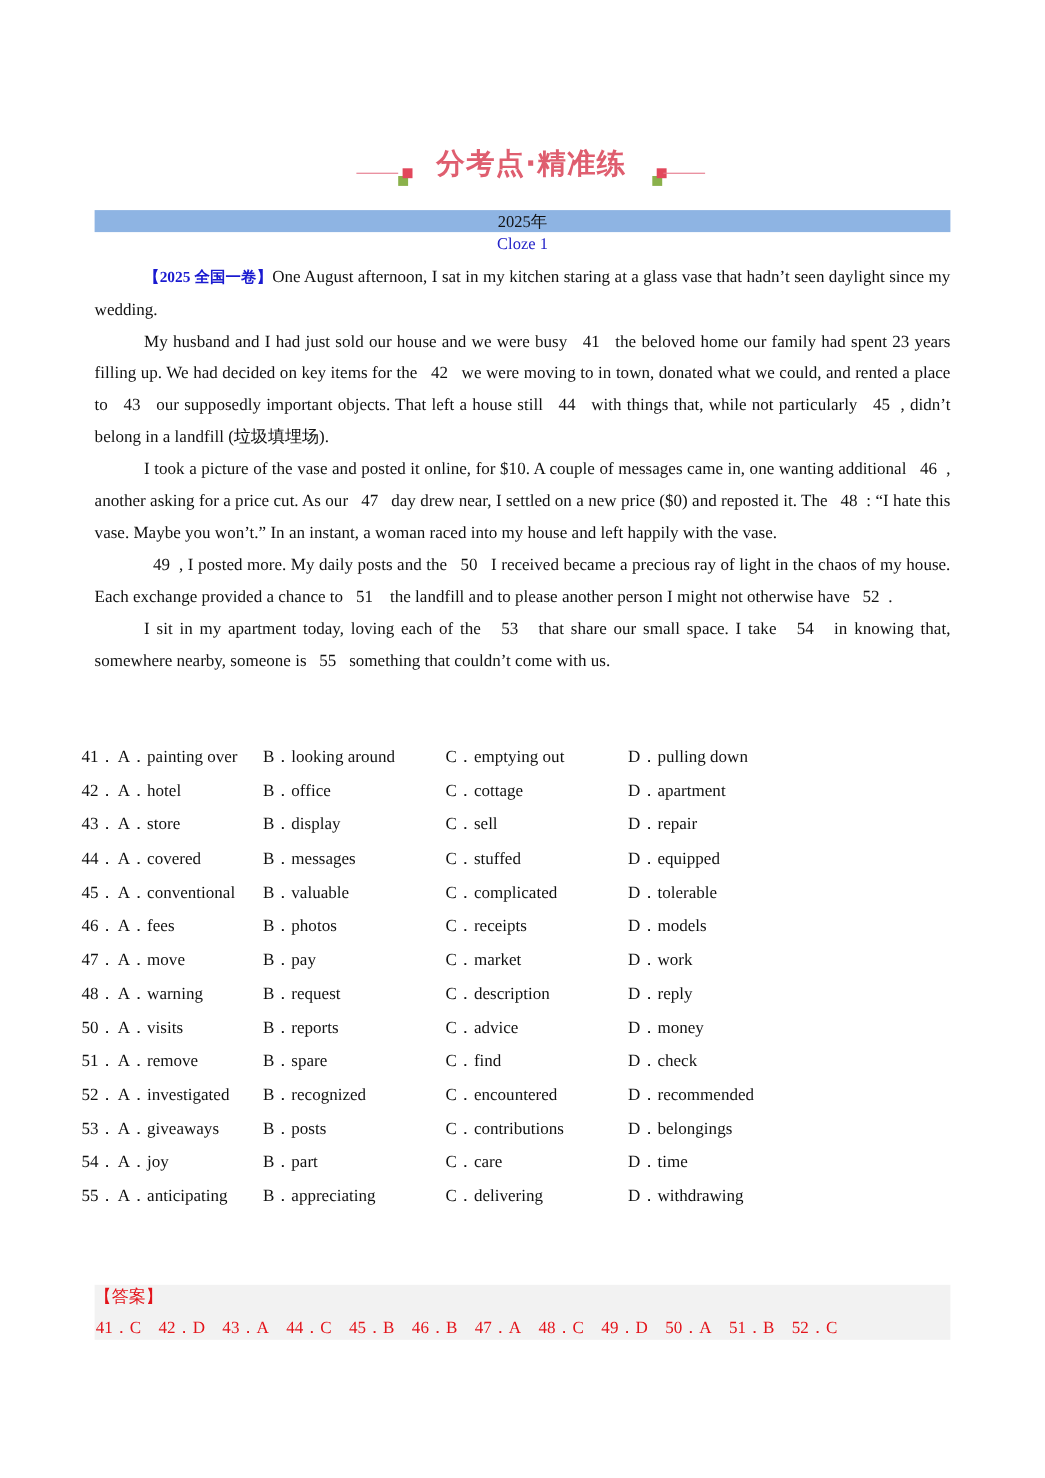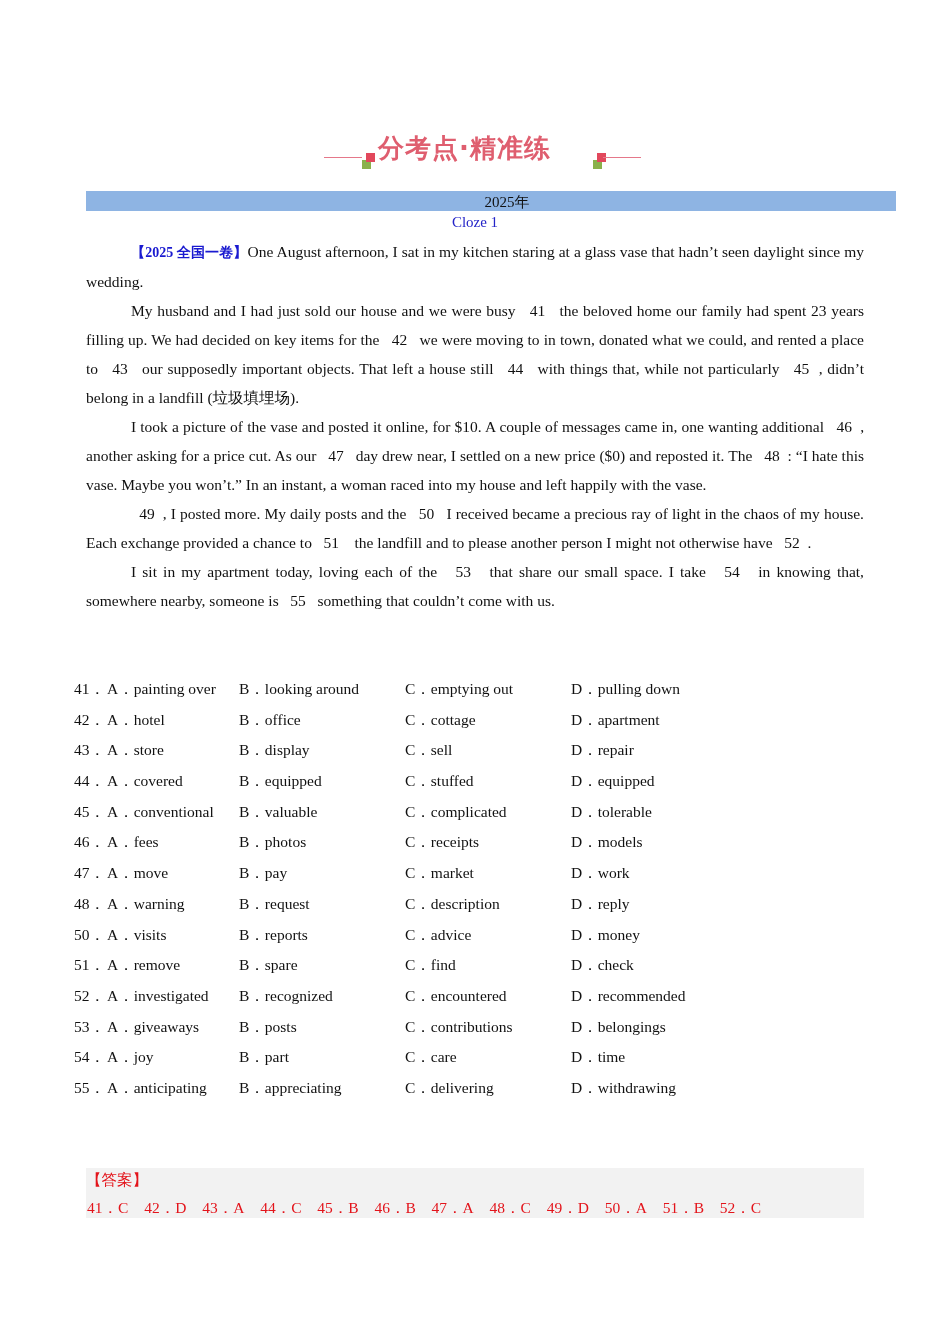--- a/index.html
+++ b/index.html
@@ -3,25 +3,25 @@
 <meta charset="utf-8">
 <style>
   html, body { margin: 0; padding: 0; background: #ffffff; }
   body { width: 950px; height: 1344px; position: relative; overflow: hidden;
          font-family: "Liberation Serif", "DejaVu Serif", serif; color: #111; }
   .banner { position: absolute; left: 320px; top: 128px; width: 325px; height: 46px; }
   .banner .line { position: absolute; top: 29px; height: 1px; background: #e5788a; }
   .banner .line.l { left: 4px; width: 38px; }
   .banner .line.r { right: 4px; width: 38px; }
   .banner .sq { position: absolute; width: 9px; height: 9px; }
-  .banner .title { position: absolute; left: 58px; top: 3px; width: 210px; text-align: left;
+  .banner .title { position: absolute; left: 58px; top: 3px; width: 210px; text-align: center;
                    font-family: "DejaVu Sans", sans-serif; font-weight: bold; font-size: 26px;
                    color: #df5e6f; letter-spacing: 1px; }
   .year-bar { position: absolute; left: 86px; top: 191px; width: 778px; height: 20px;
-              background: #8eb4e3; text-align: center; font-size: 15px; line-height: 22px; color: #111; padding-left: 32px; }
+              background: #8eb4e3; text-align: center; font-size: 15px; line-height: 22px; color: #111; }
   .cloze-title { position: absolute; left: 86px; top: 212px; width: 778px; text-align: center;
                  font-size: 15px; color: #2323c8; line-height: 20px; }
   .passage { position: absolute; left: 86px; top: 237px; width: 778px; font-size: 15.5px;
              line-height: 29px; text-align: justify; }
   .passage p { margin: 0; text-indent: 45px; }
   .source { color: #1a1ad0; font-family: Liberation Serif, serif; font-weight: bold; font-size: 14px; }
   .blank { white-space: pre; }
   .options { position: absolute; left: 73px; top: 674px; width: 778px; font-size: 15.5px; }
   .opt-row { height: 30.7px; line-height: 30px; position: relative; }
   .opt-row span { position: absolute; white-space: nowrap; }
@@ -74,21 +74,21 @@
     <div class="opt-row">
       <span class="c-num">43．</span>
       <span class="c-a">A．store</span>
       <span class="c-b">B．display</span>
       <span class="c-c">C．sell</span>
       <span class="c-d">D．repair</span>
     </div>
     <div class="opt-row">
       <span class="c-num">44．</span>
       <span class="c-a">A．covered</span>
-      <span class="c-b">B．equipped</span>
+      <span class="c-b">B．messages</span>
       <span class="c-c">C．stuffed</span>
       <span class="c-d">D．equipped</span>
     </div>
     <div class="opt-row">
       <span class="c-num">45．</span>
       <span class="c-a">A．conventional</span>
       <span class="c-b">B．valuable</span>
       <span class="c-c">C．complicated</span>
       <span class="c-d">D．tolerable</span>
     </div>

